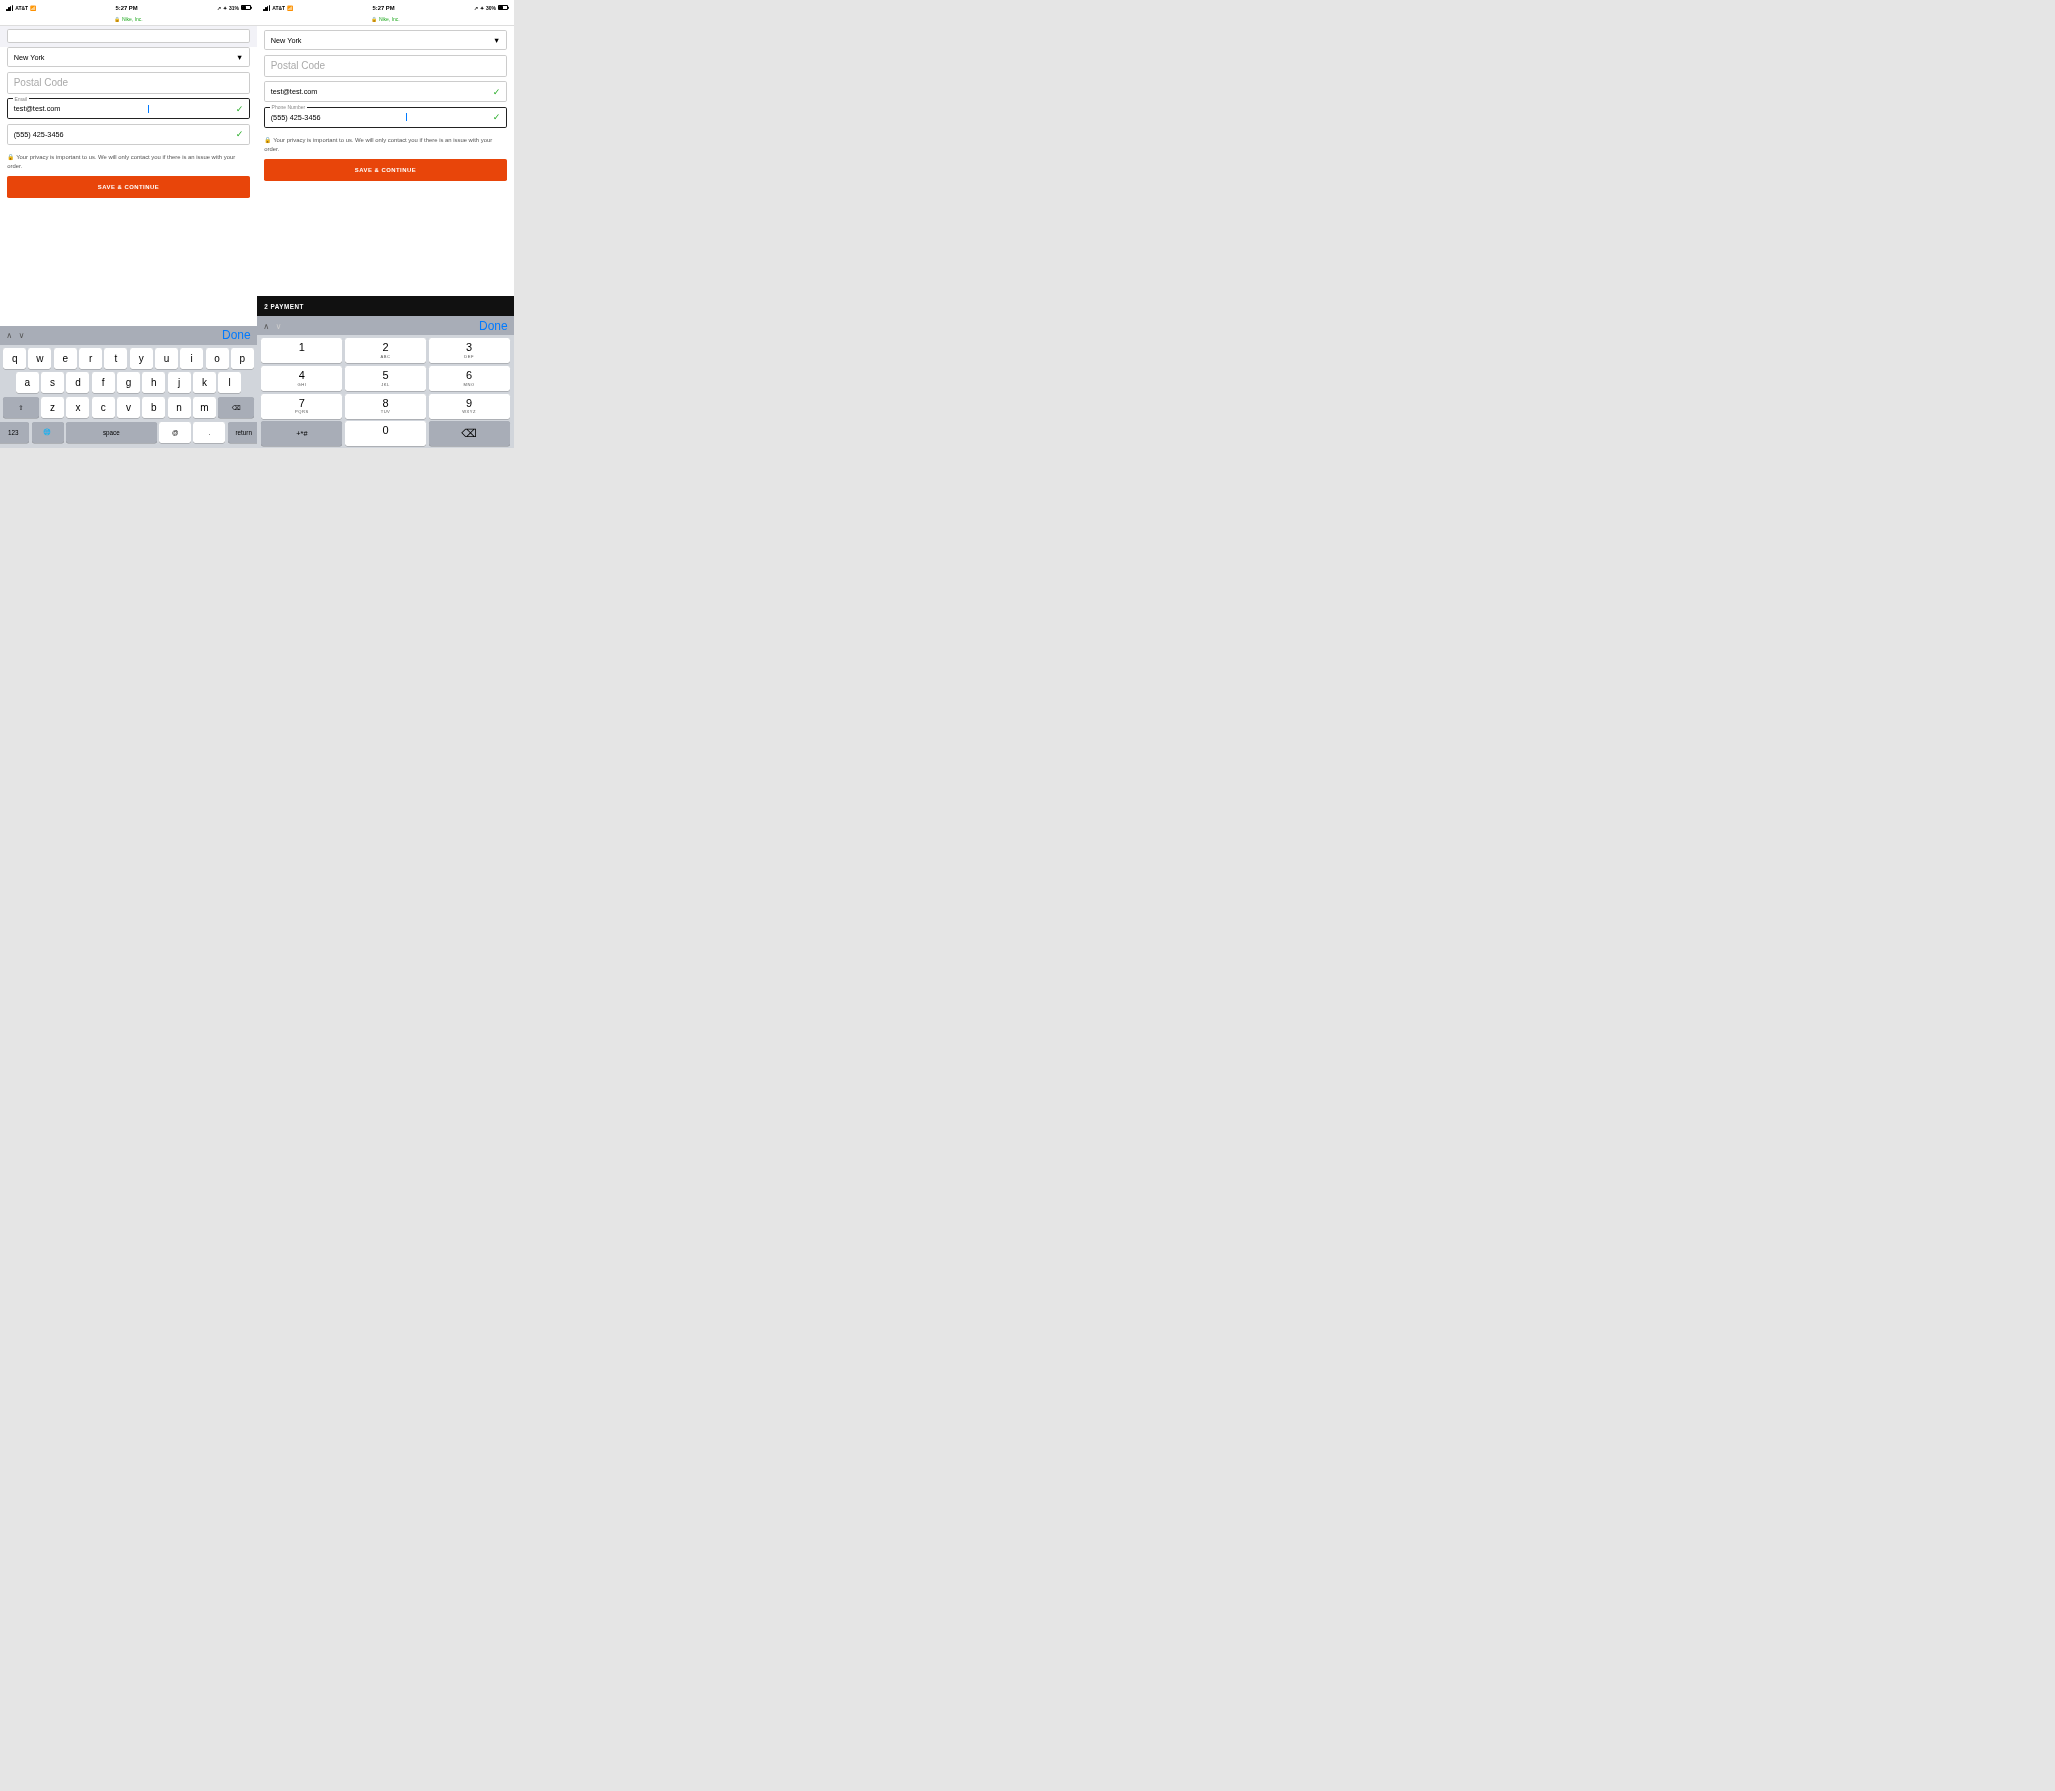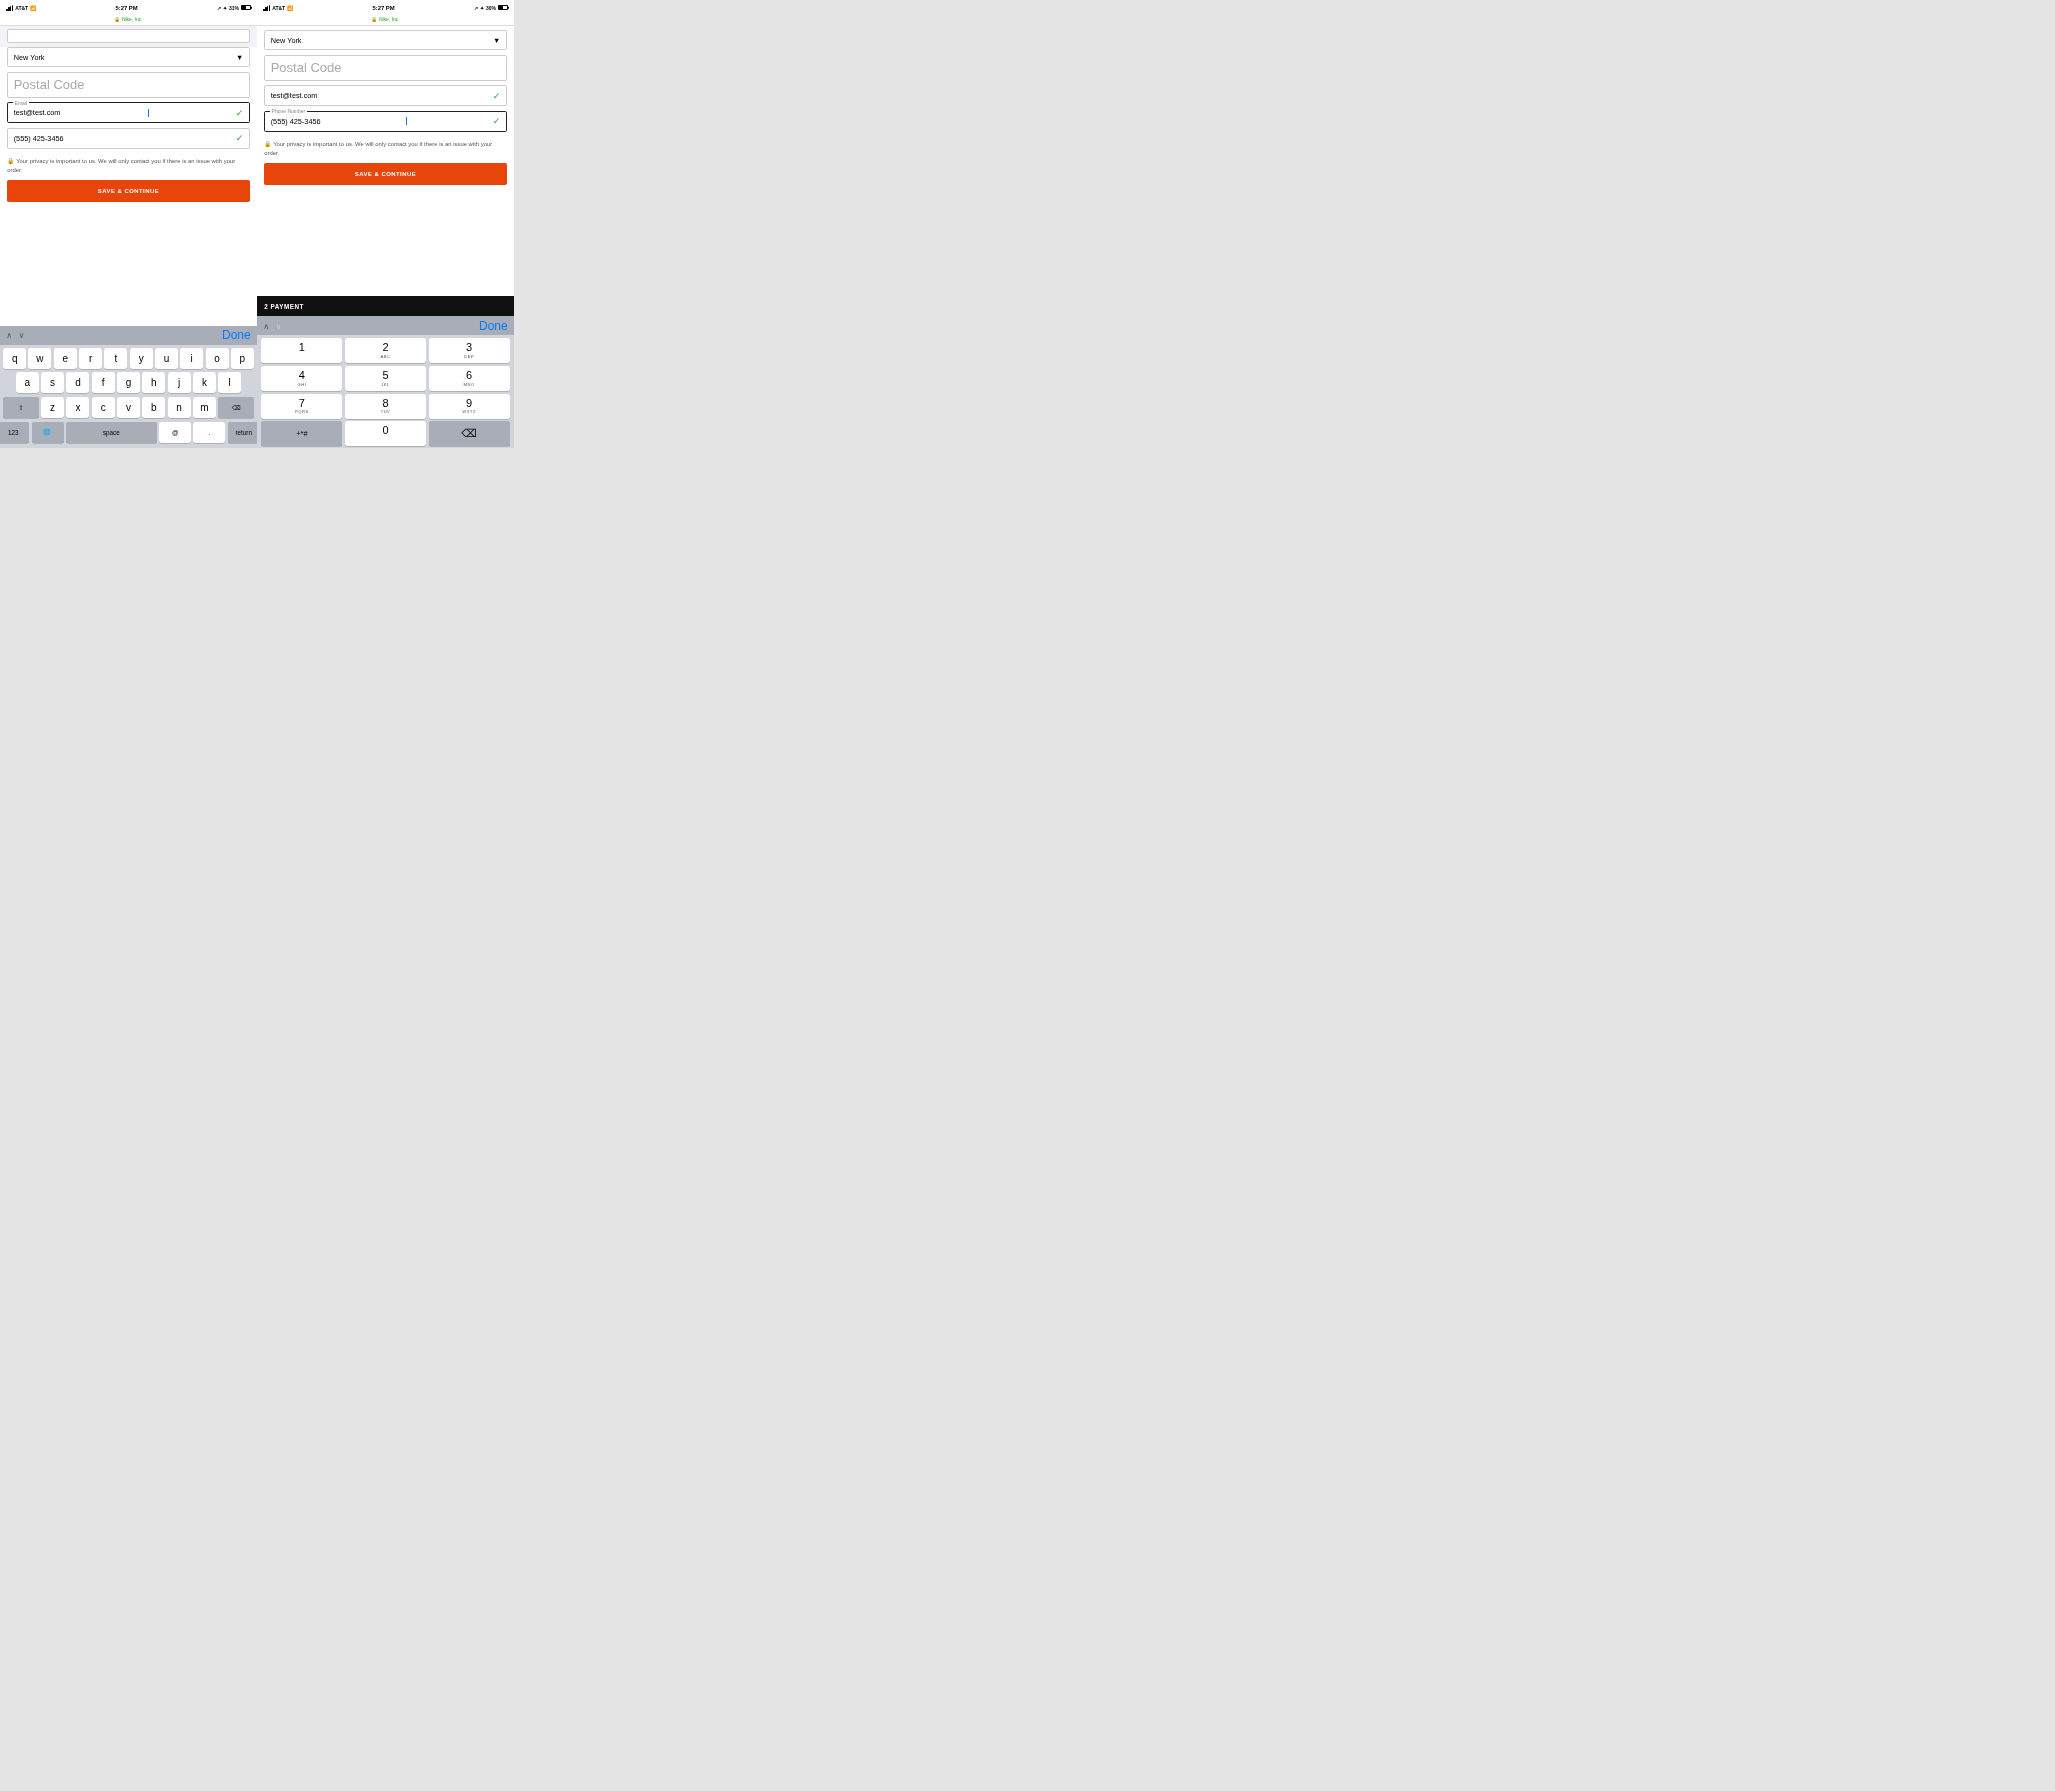--- a/index.html
+++ b/index.html
@@ -79,21 +79,21 @@
       background: white;
       padding: 0 1.8px;
       font-size: 5px;
       color: #888;
     }
     .field-value {
       font-size: 7.3px;
       color: #000;
     }
     .field-placeholder {
-      font-size: 13px;
+      font-size: 10px;
       color: #aaa;
     }
     .dropdown-arrow { font-size: 7.3px; color: #000; }
     .check-icon { color: #22aa22; font-size: 9px; }
     .cursor { display: inline-block; width: 0.9px; height: 8.2px; background: #007aff; vertical-align: middle; margin-left: 0.5px; animation: blink 1s infinite; }
     @keyframes blink { 0%,50%{opacity:1}51%,100%{opacity:0} }
     
     .privacy-text {
       font-size: 5.9px;
       color: #555;

